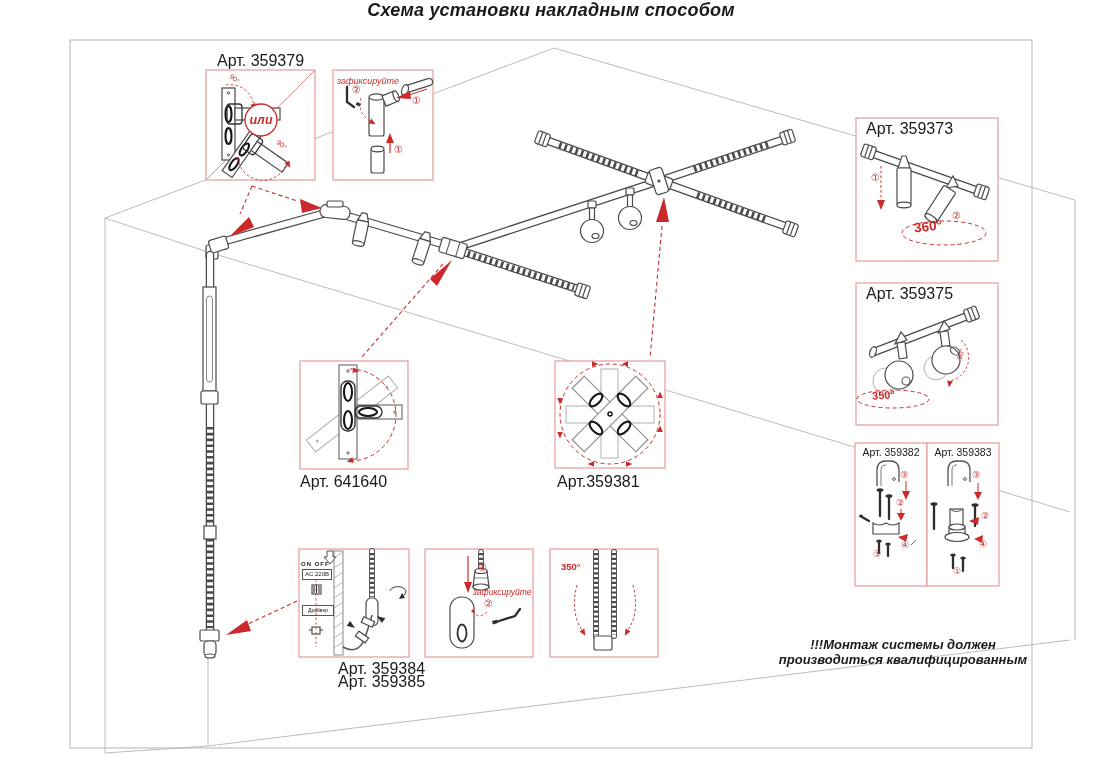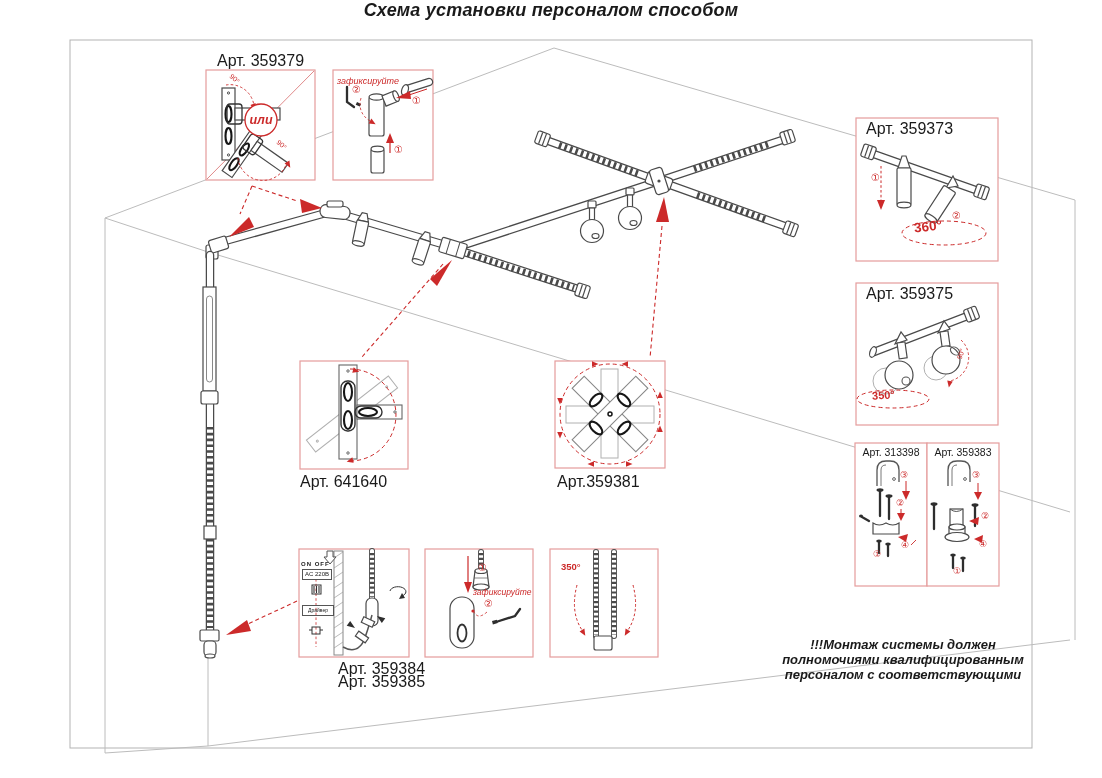--- a/index.html
+++ b/index.html
@@ -437,42 +437,42 @@
         <path class="ti2" d="M614,552 L614,636" stroke-width="5"></path>
     <path class="coil2" d="M614,553 L614,635" stroke-width="5.2"></path>
     <rect x="594" y="636" width="18" height="14" rx="2" class="pw"></rect>
     <path d="M577,585 Q570,612 582,630" class="rl rd2" stroke-width="1"></path>
     <use href="#rah" class="rf" transform="translate(582,630) rotate(60)"></use>
     <path d="M633,585 Q640,612 628,630" class="rl rd2" stroke-width="1"></path>
     <use href="#rah" class="rf" transform="translate(628,630) rotate(120)"></use>
   </g>
 </svg>
 
-<div class="t title ctr" style="left:0;top:10;width:1102px;">Схема установки персоналом способом</div>
+<div class="t title ctr" style="left:0;top:10;width:1102px;">Схема установки накладным способом</div>
 
 <div class="t art ctr" style="left:206px;top:52px;width:109px;">Арт. 359379</div>
 <div class="t red b it ctr" style="left:244px;top:113px;width:34px;font-size:12.5px;">или</div>
 <div class="t red" style="left:229px;top:75px;font-size:7px;transform:rotate(42deg);">90°</div>
 <div class="t red" style="left:276px;top:141px;font-size:7px;transform:rotate(42deg);">90°</div>
 
 <div class="t red it" style="left:337px;top:76px;font-size:9px;">зафиксируйте</div>
 <div class="step" style="left:352px;top:85px;">②</div>
 <div class="step" style="left:412px;top:96px;">①</div>
 <div class="step" style="left:394px;top:145px;">①</div>
 
 <div class="t art" style="left:866px;top:120px;">Арт. 359373</div>
 <div class="step" style="left:871px;top:173px;">①</div>
 <div class="step" style="left:952px;top:211px;">②</div>
 <div class="t red b" style="left:914px;top:219px;font-size:13.5px;transform:rotate(-6deg);">360°</div>
 
 <div class="t art" style="left:866px;top:285px;">Арт. 359375</div>
 <div class="t red b" style="left:872px;top:389px;font-size:11px;transform:rotate(-4deg);">350°</div>
 <div class="t red" style="left:956px;top:350px;font-size:7px;transform:rotate(-72deg);">90°</div>
 
-<div class="t art-s ctr" style="left:855px;top:446px;width:72px;">Арт. 313398</div>
+<div class="t art-s ctr" style="left:855px;top:446px;width:72px;">Арт. 359382</div>
 <div class="t art-s ctr" style="left:927px;top:446px;width:72px;">Арт. 359383</div>
 <div class="step step-s" style="left:900px;top:471px;">③</div>
 <div class="step step-s" style="left:896px;top:499px;">②</div>
 <div class="step step-s" style="left:901px;top:541px;">④</div>
 <div class="step step-s" style="left:873px;top:550px;">①</div>
 <div class="step step-s" style="left:972px;top:471px;">③</div>
 <div class="step step-s" style="left:981px;top:512px;">②</div>
 <div class="step step-s" style="left:979px;top:540px;">④</div>
 <div class="step step-s" style="left:953px;top:567px;">①</div>
 
@@ -486,17 +486,16 @@
 <div class="t art" style="left:338px;top:673px;">Арт. 359385</div>
 
 <div class="step" style="left:478px;top:563px;">①</div>
 <div class="t red it" style="left:473px;top:588px;font-size:8.5px;">зафиксируйте</div>
 <div class="step" style="left:484px;top:599px;">②</div>
 
 <div class="t red b" style="left:561px;top:562px;font-size:9.5px;">350°</div>
 
 <div class="t warn" style="left:763px;top:637px;width:280px;">
   <div>!!!Монтаж системы должен</div>
-  <div>полномочиями квалифицированным</div>
-  <div>персоналом с соответствующими</div>
+  <div>производиться квалифицированным</div>
 </div>
 
 </div>
 
 </body></html>

